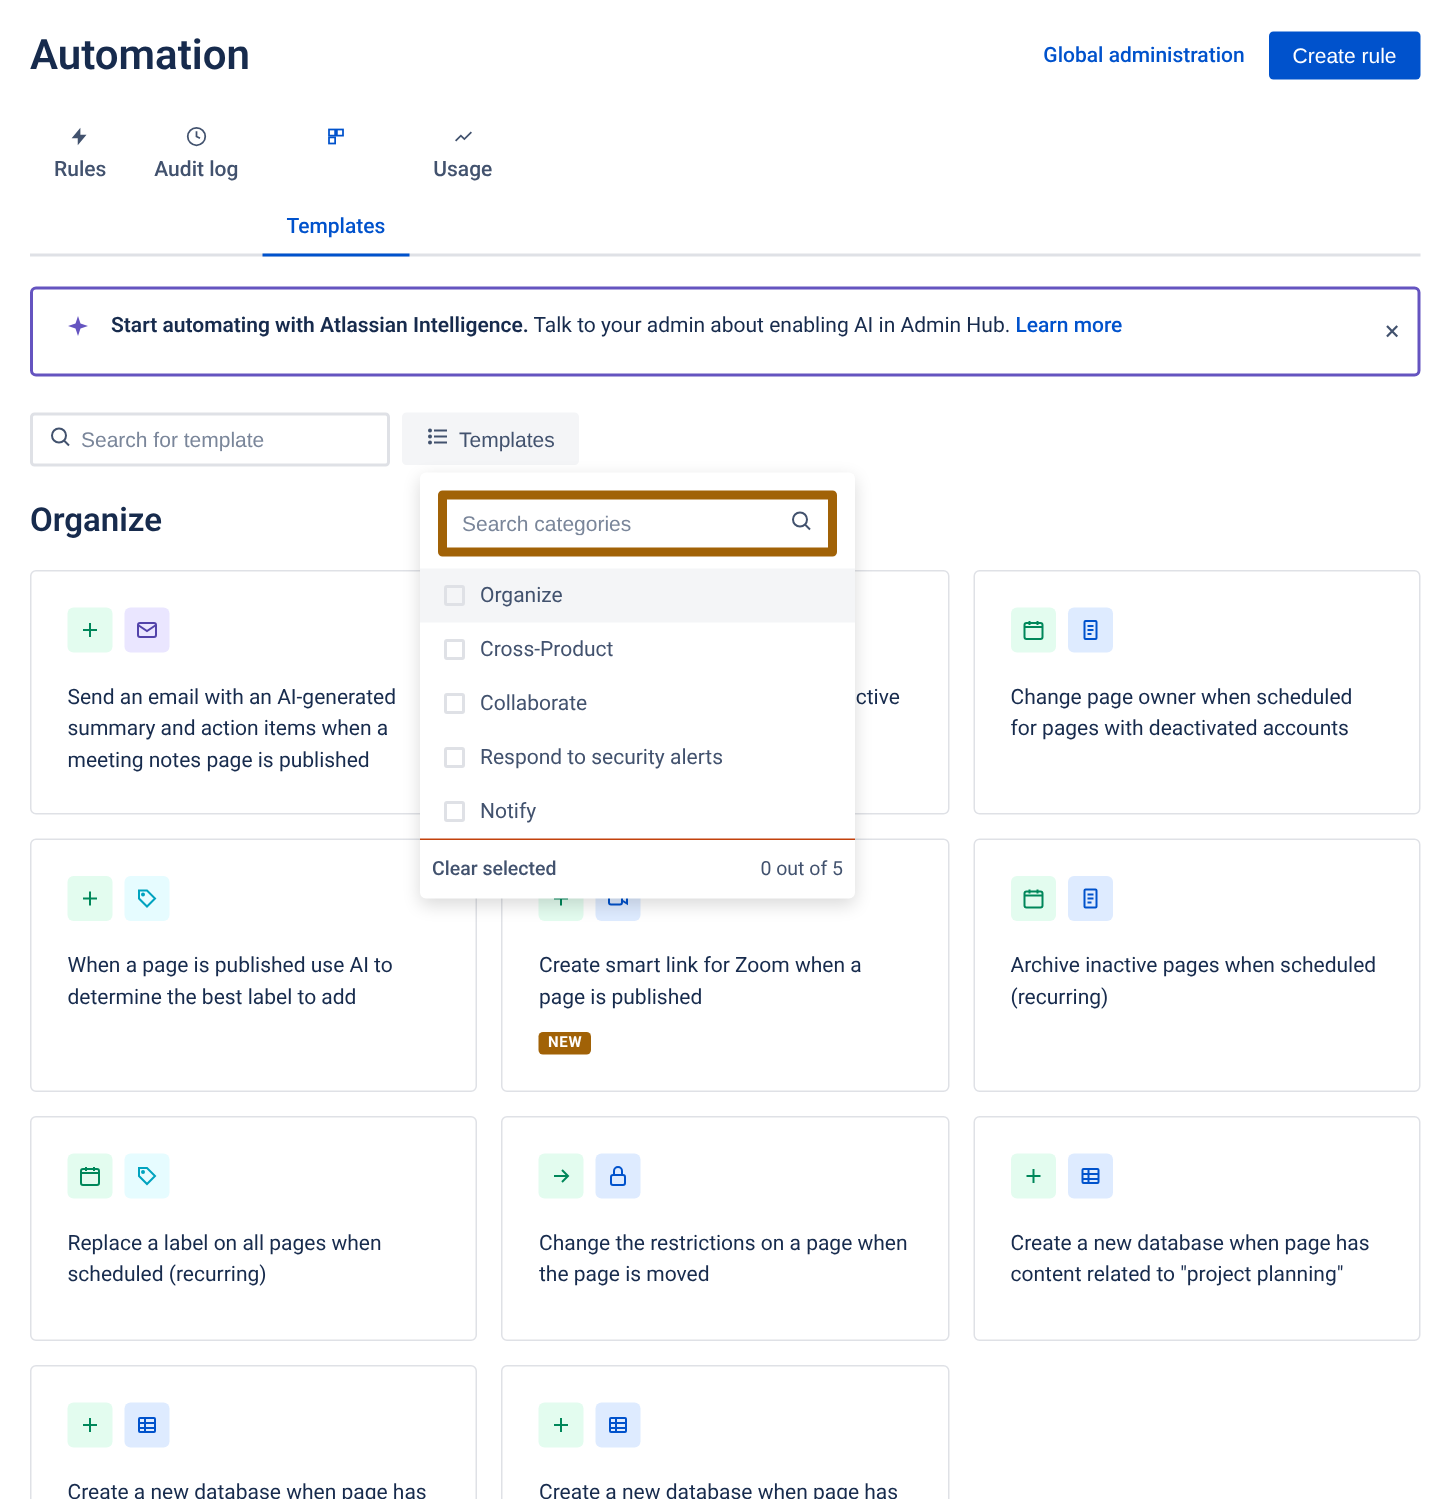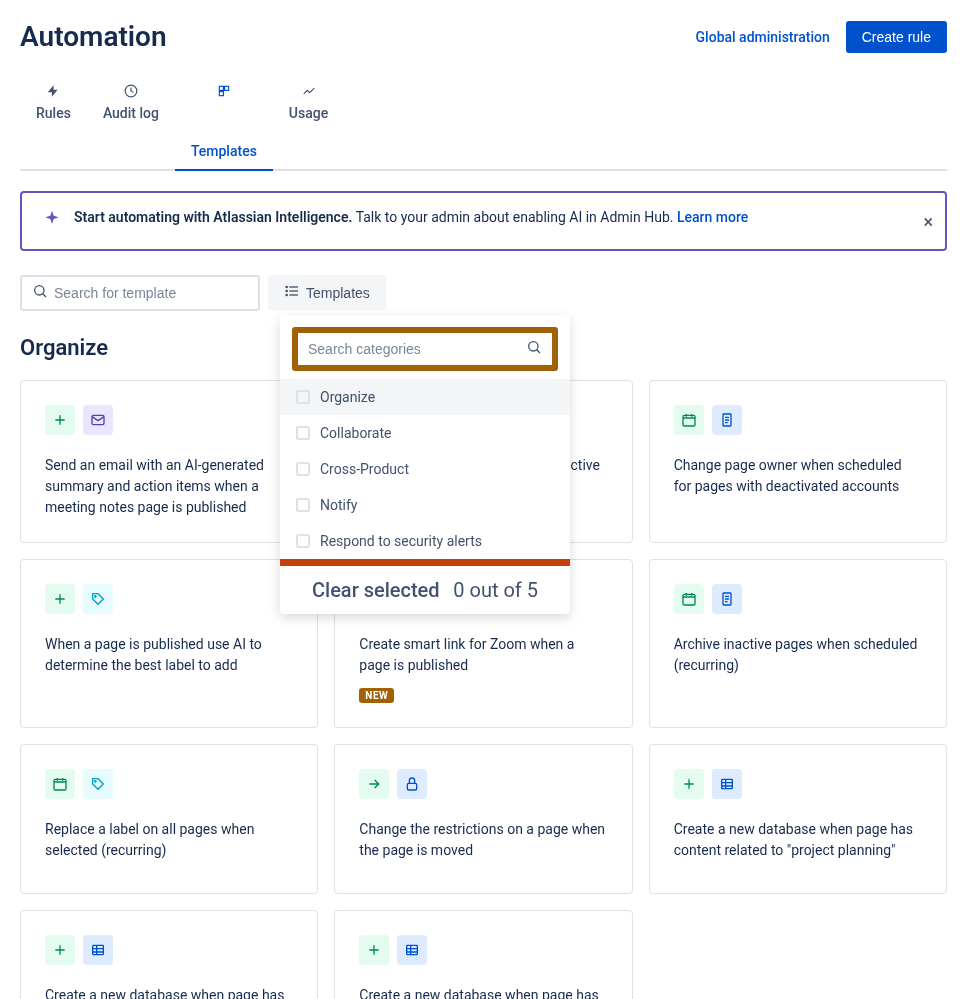--- a/index.html
+++ b/index.html
@@ -218,23 +218,23 @@
       width: 14px;
       height: 14px;
       border: 2px solid #DFE1E6;
       border-radius: 2px;
     }
     
     .dropdown-footer {
       display: flex;
       justify-content: space-between;
       align-items: center;
-      padding: 12px 32px;
-      border-top: 7px solid #c2410c;
-      font-size: 20px;
+      padding: 12px 8px;
+      border-top: 1px solid #c2410c;
+      font-size: 13px;
     }
     
     .clear-selected {
       color: #42526E;
       font-weight: 500;
       cursor: pointer;
     }
     
     .count-text {
       color: #42526E;
@@ -409,34 +409,34 @@
             <path d="M21 21l-5-5"></path>
           </svg>
       </span>
     </div>
     <div class="dropdown-item highlighted">
       <span class="checkbox"></span>
       <span>Organize</span>
     </div>
     <div class="dropdown-item">
       <span class="checkbox"></span>
-      <span>Collaborate</span>
+      <span>Cross-Product</span>
     </div>
     <div class="dropdown-item">
       <span class="checkbox"></span>
-      <span>Cross-Product</span>
+      <span>Collaborate</span>
+    </div>
+    <div class="dropdown-item">
+      <span class="checkbox"></span>
+      <span>Respond to security alerts</span>
     </div>
     <div class="dropdown-item">
       <span class="checkbox"></span>
       <span>Notify</span>
     </div>
-    <div class="dropdown-item">
-      <span class="checkbox"></span>
-      <span>Respond to security alerts</span>
-    </div>
     <div class="dropdown-footer">
       <span class="clear-selected">Clear selected</span>
       <span class="count-text">0 out of 5</span>
     </div>
   </div>
 </div>
 
 <h2 class="section-title">Organize</h2>
 
 <div class="grid">
@@ -554,21 +554,21 @@
             <path d="M3 9h18M8 3v4M16 3v4"></path>
           </svg>
         </span>
       <span class="icon-box icon-teal">
           <svg width="16" height="16" viewBox="0 0 24 24" fill="none" stroke="currentColor" stroke-width="2">
             <path d="M20 12l-8 8-8-8V4h8l8 8z"></path>
             <circle cx="8" cy="8" r="1"></circle>
           </svg>
         </span>
     </div>
-    <div class="card-text">Replace a label on all pages when selected (recurring)</div>
+    <div class="card-text">Replace a label on all pages when scheduled (recurring)</div>
   </div>
 
 
   <div class="card">
     <div class="card-icons">
       <span class="icon-box icon-green">
           <svg width="16" height="16" viewBox="0 0 24 24" fill="none" stroke="currentColor" stroke-width="2">
             <path d="M5 12h14M13 6l6 6-6 6"></path>
           </svg>
         </span>

